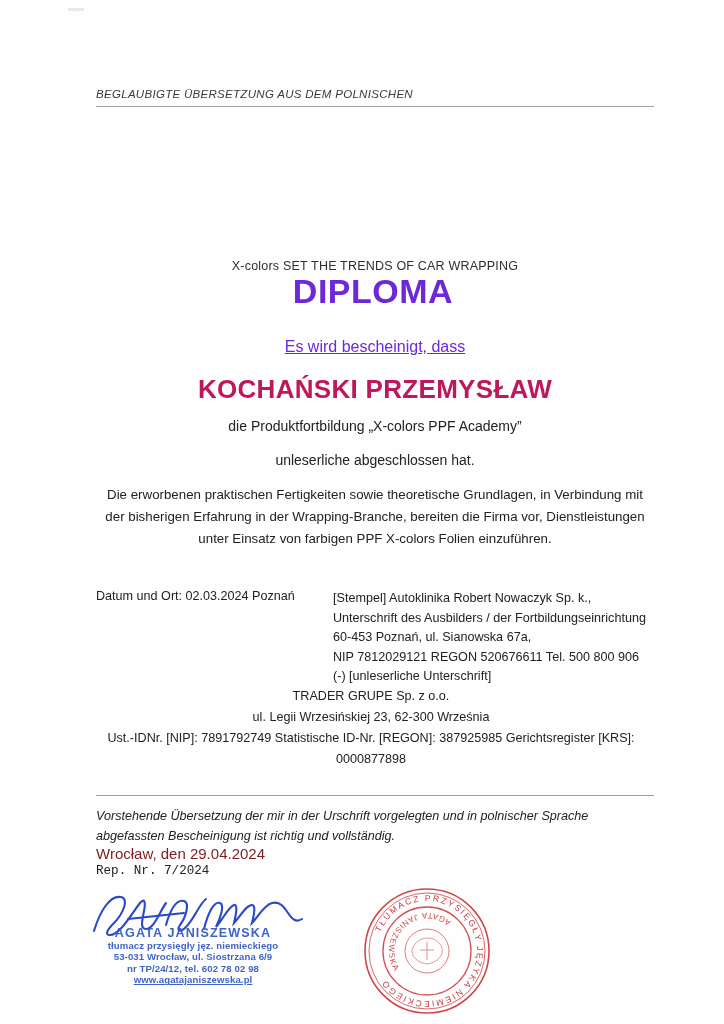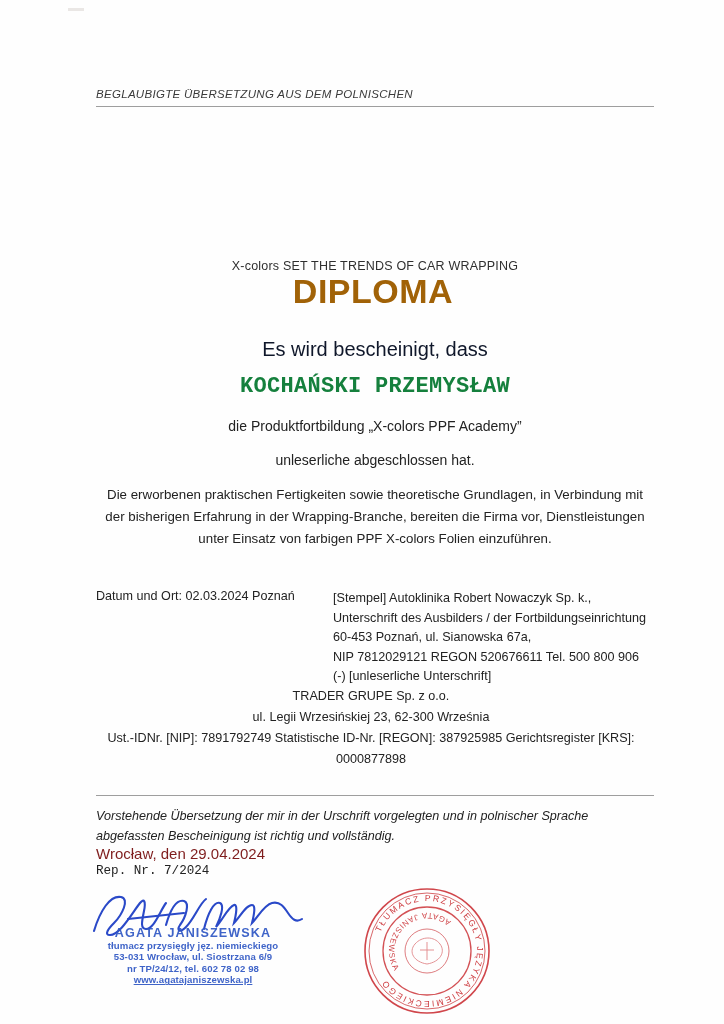--- a/index.html
+++ b/index.html
@@ -81,40 +81,40 @@
     margin-top: 26px;
   }
   .title2 {
     position: absolute;
     top: 272px;
     left: 18px;
     right: 4px;
     font-size: 34px;
     font-weight: bold;
     letter-spacing: .5px;
-    color: #a16207;
+    color: #6d28d9;
   }
   .certline {
     position: absolute;
     top: 338px;
     left: 18px;
     right: 0;
-    font-size: 20px;
-    color: #0f172a;
+    font-size: 16px;
+    color: #6d28d9;
+    text-decoration: underline;
   }
   .name {
     position: absolute;
     top: 374px;
     left: 18px;
     right: 0;
-    font-size: 22px;
+    font-size: 26px;
     font-weight: bold;
-    color: #15803d;
+    color: #be185d;
     letter-spacing: .3px;
-    font-family: Liberation Mono, monospace;
   }
   .course {
     position: absolute;
     top: 418px;
     left: 18px;
     right: 0;
     font-size: 14px;
     color: #222;
   }
   .completed {

